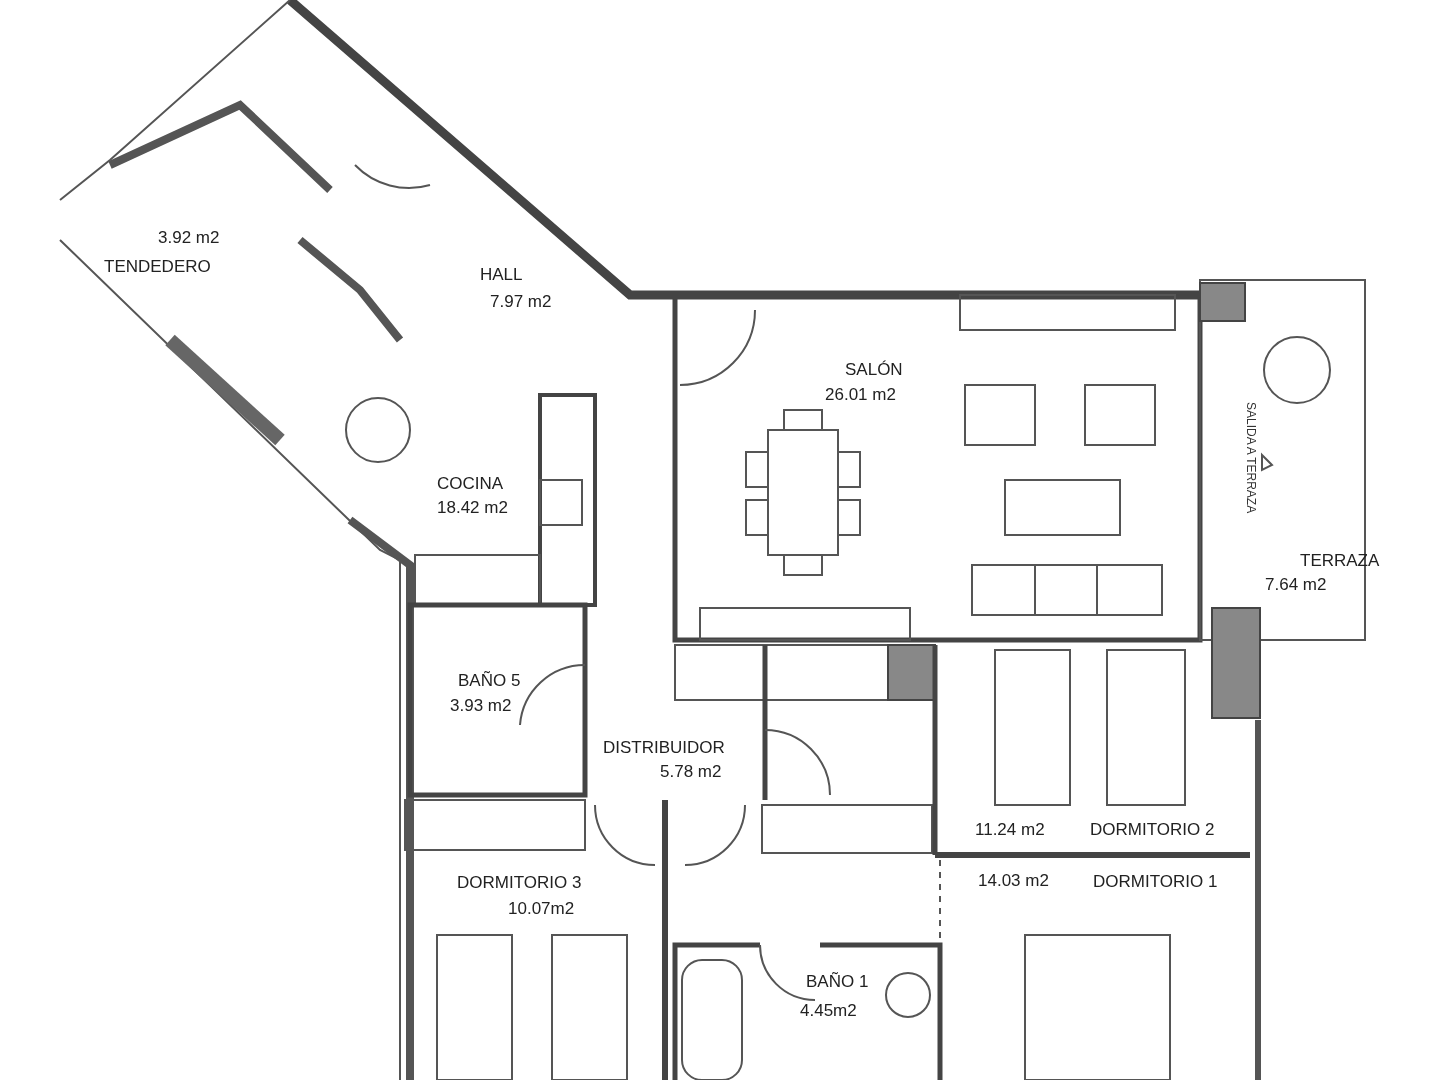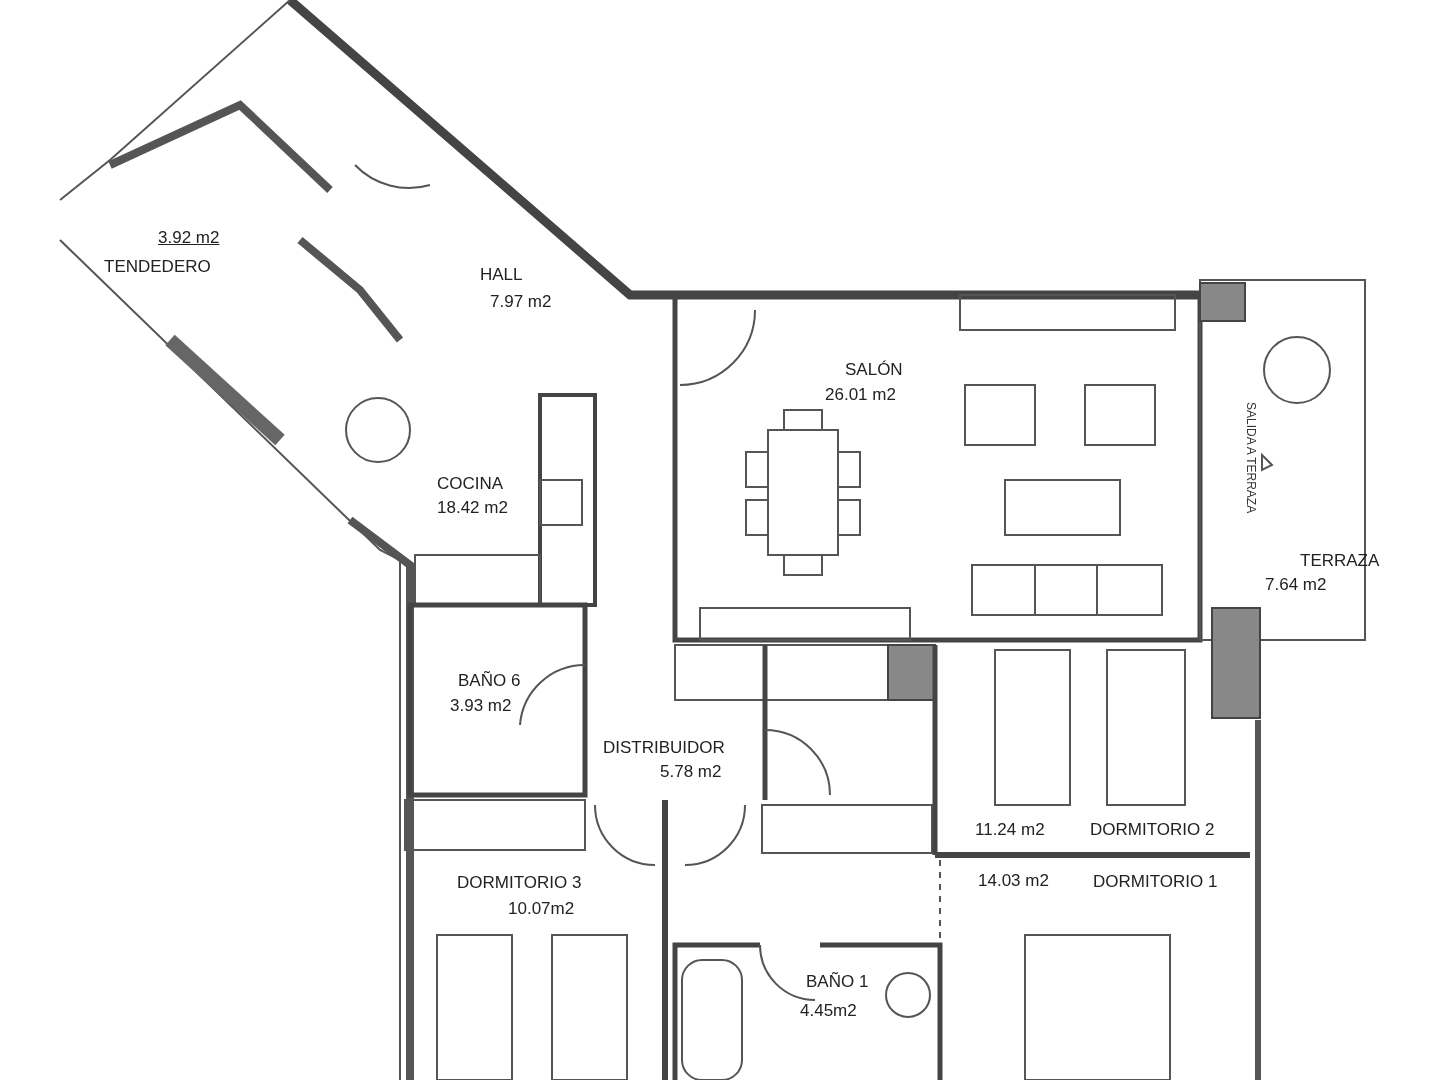--- a/index.html
+++ b/index.html
@@ -82,32 +82,32 @@
     <path d="M 755,310 A 75,75 0 0 1 680,385"></path>
     <path d="M 585,665 A 65,65 0 0 0 520,725"></path>
     <path d="M 765,730 A 65,65 0 0 1 830,795"></path>
     <path d="M 595,805 A 60,60 0 0 0 655,865"></path>
     <path d="M 745,805 A 60,60 0 0 1 685,865"></path>
     <path d="M 760,945 A 55,55 0 0 0 815,1000"></path>
     <path d="M 355,165 A 75,75 0 0 0 430,185"></path>
   </g>
 </svg>
 
-<div class="lbl" style="left:158px;top:228px;text-decoration:underline;">3.92 m2</div>
+<div class="lbl" style="left:158px;top:228px;">3.92 m2</div>
 <div class="lbl" style="left:104px;top:257px;">TENDEDERO</div>
 <div class="lbl" style="left:480px;top:265px;">HALL</div>
 <div class="lbl" style="left:490px;top:292px;">7.97 m2</div>
 <div class="lbl" style="left:437px;top:474px;">COCINA</div>
 <div class="lbl" style="left:437px;top:498px;">18.42 m2</div>
 <div class="lbl" style="left:845px;top:360px;">SALÓN</div>
 <div class="lbl" style="left:825px;top:385px;">26.01 m2</div>
 <div class="lbl" style="left:1300px;top:551px;">TERRAZA</div>
 <div class="lbl" style="left:1265px;top:575px;">7.64 m2</div>
 <div class="vert" style="left:1258px;top:402px;">SALIDA A TERRAZA</div>
-<div class="lbl" style="left:458px;top:671px;">BAÑO 6</div>
+<div class="lbl" style="left:458px;top:671px;">BAÑO 5</div>
 <div class="lbl" style="left:450px;top:696px;">3.93 m2</div>
 <div class="lbl" style="left:603px;top:738px;">DISTRIBUIDOR</div>
 <div class="lbl" style="left:660px;top:762px;">5.78 m2</div>
 <div class="lbl" style="left:1090px;top:820px;">DORMITORIO 2</div>
 <div class="lbl" style="left:975px;top:820px;">11.24 m2</div>
 <div class="lbl" style="left:1093px;top:872px;">DORMITORIO 1</div>
 <div class="lbl" style="left:978px;top:871px;">14.03 m2</div>
 <div class="lbl" style="left:457px;top:873px;">DORMITORIO 3</div>
 <div class="lbl" style="left:508px;top:899px;text-align:right;">10.07m2</div>
 <div class="lbl" style="left:806px;top:972px;">BAÑO 1</div>

